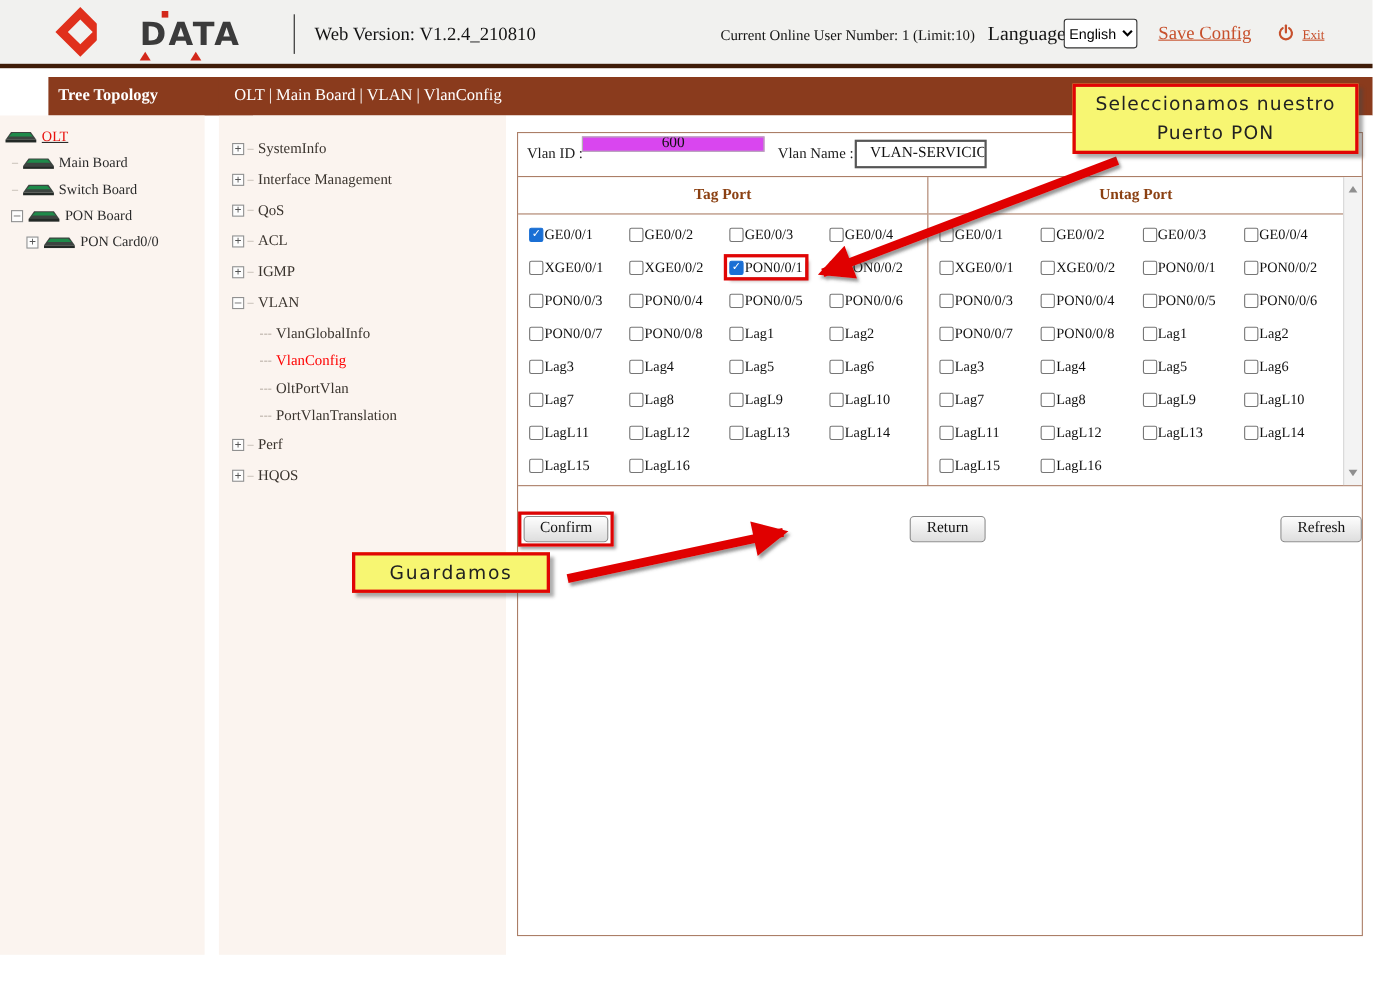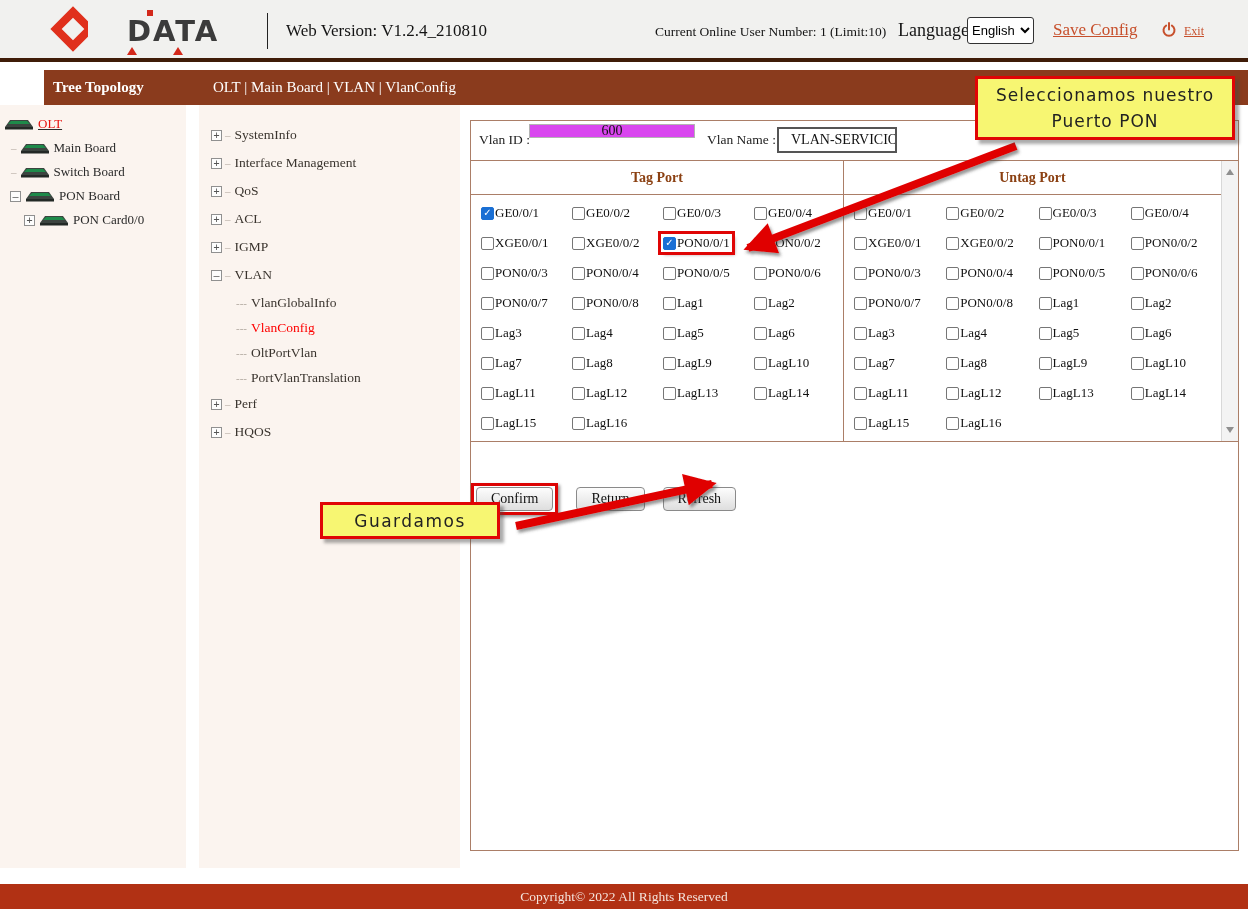--- a/index.html
+++ b/index.html
@@ -88,22 +88,22 @@
     font: bold 10px/10px "DejaVu Sans", sans-serif; color: transparent; }
   .cb.checked { background: #1a6fd4; border-color: #1a6fd4; color: #fff; }
   .port-label { font-size: 13px; color: #101010; margin-left: 1px; white-space: nowrap; }
 
   .vscroll { width: 17px; background: #f3f3f3; border-left: 1px solid #d8d8d8; position: relative; }
   .sb-up, .sb-down { position: absolute; left: 4px; width: 0; height: 0;
     border-left: 4px solid transparent; border-right: 4px solid transparent; }
   .sb-up { top: 8px; border-bottom: 6px solid #8f8f8f; }
   .sb-down { bottom: 8px; border-top: 6px solid #8f8f8f; }
 
-  .btn-row { position: absolute; left: 0; top: 362px; width: 100%; display: flex;
-    justify-content: flex-start; align-items: center; gap: 18px; }
+  .btn-row { position: absolute; left: 0; top: 344px; width: 100%; display: flex;
+    justify-content: space-between; align-items: center; gap: 18px; }
   .btn { font: 14px "Liberation Serif", serif; color: #111; background: linear-gradient(#fdfdfd, #dedede);
     border: 1px solid #8a8a8a; border-radius: 4px; padding: 3px 14px; cursor: pointer; }
   .confirm-wrap { border: 3px solid #dc0404; padding: 1px 2px; box-shadow: 2px 2px 3px rgba(0,0,0,.4); }
 
   .attention { position: absolute; left: 0; top: 424px; width: 100%; text-align: center; font-size: 13.5px; color: #2b2b2b; }
   .attention-label { color: #f2a45e; }
 
   
   .footer { position: absolute; left: 0; top: 884px; width: 1248px; height: 25px; background: #b13114;
     color: #f4e3dc; font-size: 13.5px; text-align: center; line-height: 25px; }
@@ -660,21 +660,20 @@
     <div class="btn-row">
       <span class="confirm-wrap">
         <button class="btn">Confirm</button>
       </span>
       <button class="btn">Return</button>
       <button class="btn">Refresh</button>
     </div>
 
   </div>
 
-  <div class="footer">Copyright© 2022 All Rights Reserved</div>
 
   <div class="note note-pon">Seleccionamos nuestro Puerto PON</div>
   <div class="note note-save">Guardamos</div>
 
   <svg class="arrow-overlay" width="1248" height="915">
     <defs>
       <marker id="ah" viewBox="0 0 10 10" markerWidth="4.6" markerHeight="4" refX="8.5" refY="5" orient="auto">
         <path d="M0,0 L10,5 L0,10 z" fill="#e00505"></path>
       </marker>
       <filter id="ashadow" x="-30%" y="-30%" width="160%" height="160%">

